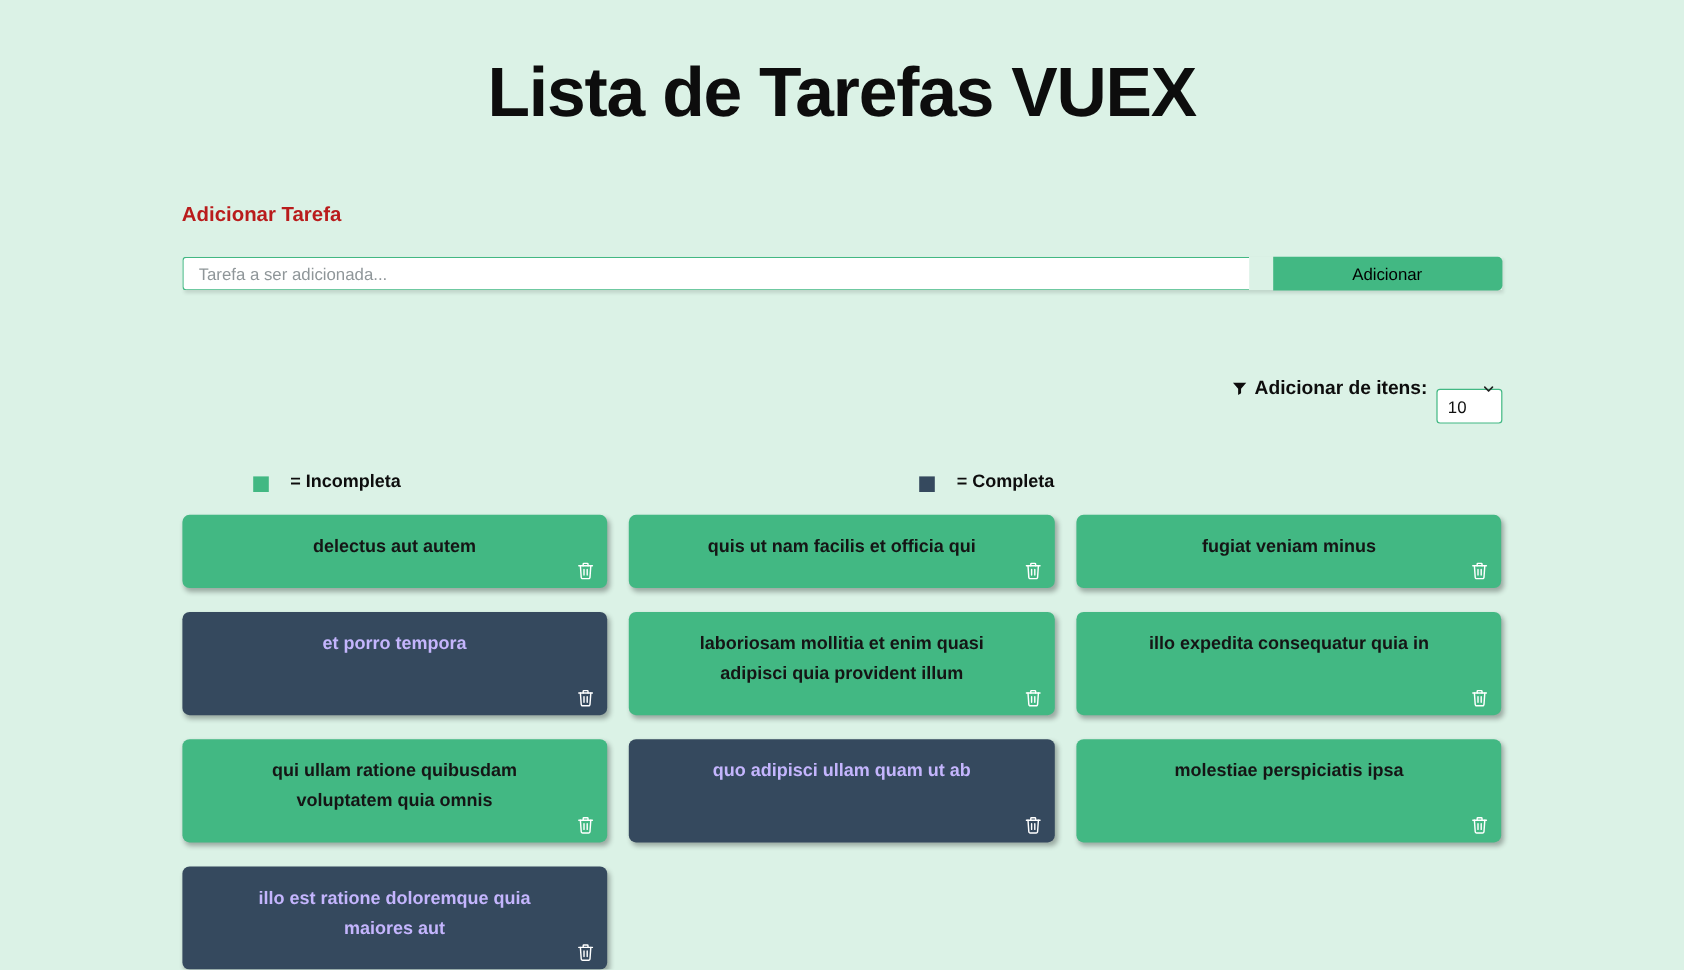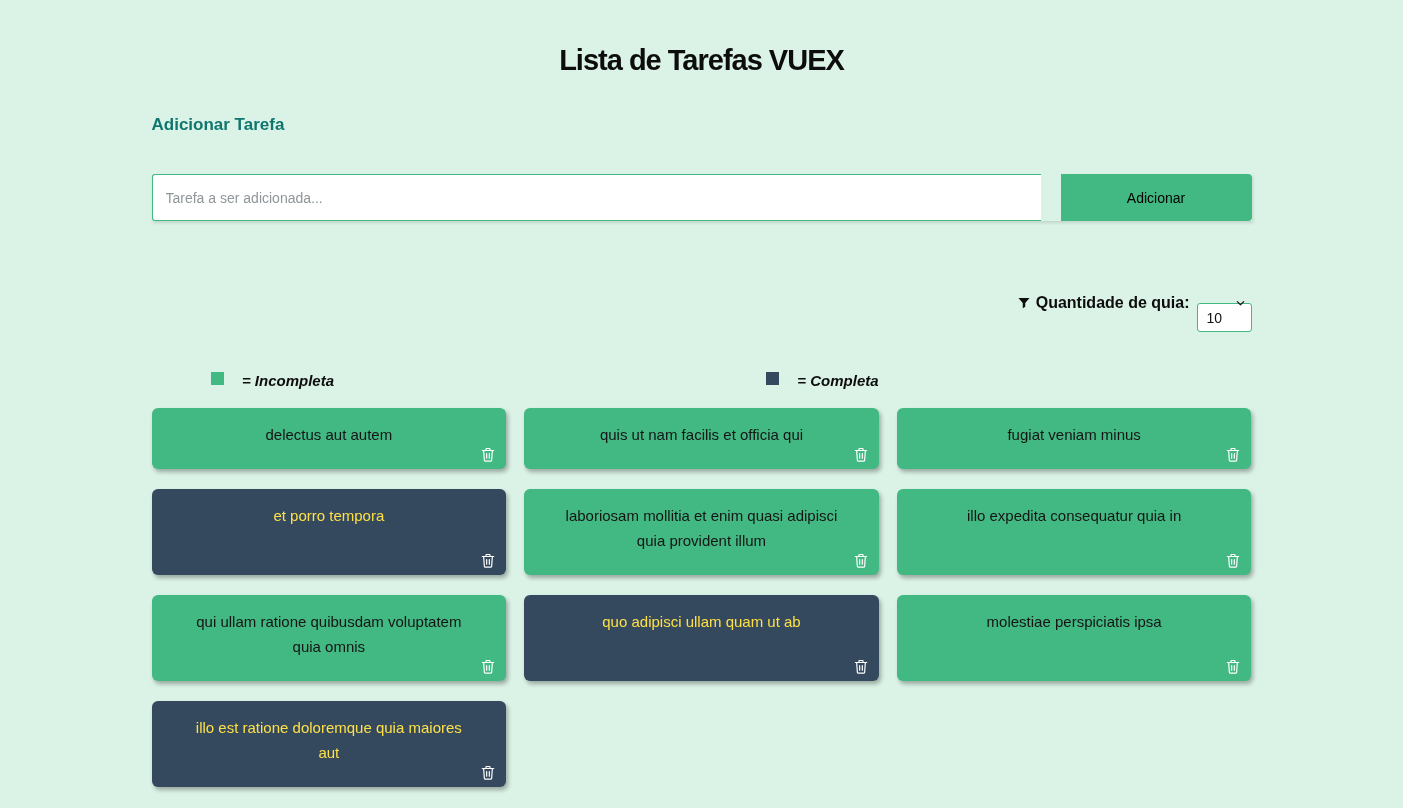--- a/index.html
+++ b/index.html
@@ -6,38 +6,38 @@
   html, body {
     width: 1403px; height: 808px;
     font-family: "Liberation Sans", "DejaVu Sans", sans-serif;
     background: var(--bg, #dbf2e6);
     overflow: hidden;
   }
   .container { width: 1100px; margin: 0 auto; }
 
   .page-title {
     text-align: center;
-    font-size: 29px;
+    font-size: 58px;
     font-weight: bold;
     letter-spacing: -1px;
     color: #0d0d0d;
     padding-top: 44px;
   }
 
   .add-heading {
     font-size: 17px;
     font-weight: bold;
-    color: #0f766e;
-    margin-top: 38px;
+    color: #b91c1c;
+    margin-top: 58px;
   }
 
   .add-row {
     display: flex;
-    margin-top: 39px;
-    height: 47px;
+    margin-top: 25px;
+    height: 28px;
     box-shadow: 1px 2px 3px rgba(0,0,0,0.12);
     gap: 20px;
   }
   .add-input {
     flex: 1;
     border: 1px solid var(--green, #42b883);
     border-right: none;
     border-radius: 3px 0 0 3px;
     background: #fff;
     padding: 0 13px;
@@ -103,49 +103,48 @@
     display: flex;
     align-items: center;
     font-size: 15px;
     font-weight: bold;
     color: #0d0d0d;
   }
   .legend-instructions { flex: 0 0 55%; text-align: center; }
   .legend-item {
     flex: 0 0 22%;
     display: flex;
-    align-items: flex-start;
+    align-items: flex-end;
     justify-content: center;
     gap: 18px;
-    font-style: italic;
   }
   .legend-item:last-child { flex: 1; }
   .legend-swatch { width: 13px; height: 13px; display: inline-block; }
   .swatch-incomplete { background: var(--green, #42b883); }
   .swatch-complete { background: var(--dark, #35495e); }
 
   .tasks-grid {
     margin-top: 19px;
     display: grid;
     grid-template-columns: repeat(3, 1fr);
     gap: 20px 18px;
   }
   .task-card {
     position: relative;
     border-radius: 6px;
     padding: 14px 36px 22px;
     text-align: center;
     font-size: 15px;
-    font-weight: normal;
+    font-weight: bold;
     line-height: 25px;
     box-shadow: 2px 3px 4px rgba(0,0,0,0.3);
     cursor: pointer;
   }
   .task-card.incomplete { background: var(--green, #42b883); color: #151515; }
-  .task-card.complete  { background: var(--dark, #35495e); color: #fde047; }
+  .task-card.complete  { background: var(--dark, #35495e); color: #c4b5fd; }
   .delete-btn {
     position: absolute;
     right: 8px; bottom: 4px;
     background: transparent;
     border: none;
     color: #fff;
     padding: 2px;
     cursor: pointer;
     line-height: 0;
   }
@@ -163,21 +162,21 @@
   <div class="add-row">
     <input class="add-input" type="text" placeholder="Tarefa a ser adicionada..." style="">
     <button class="add-button">Adicionar</button>
   </div>
 
   <div class="filter-row">
     <span class="filter-label">
       <svg class="filter-icon-svg" viewBox="0 0 24 24" fill="currentColor" aria-hidden="true">
         <path d="M2.5 3.5h19l-7.4 8.6v6.4l-4.2 2.3v-8.7L2.5 3.5z"></path>
       </svg>
-      <span>Quantidade de quia:</span>
+      <span>Adicionar de itens:</span>
     </span>
     <span class="select-wrap">
       <select class="items-select">
         <option>10</option>
       </select>
       <svg class="select-chevron" viewBox="0 0 24 24" fill="none" stroke="currentColor" stroke-width="3" stroke-linecap="round" stroke-linejoin="round" aria-hidden="true">
         <path d="M5 9l7 7 7-7"></path>
       </svg>
     </span>
   </div>

